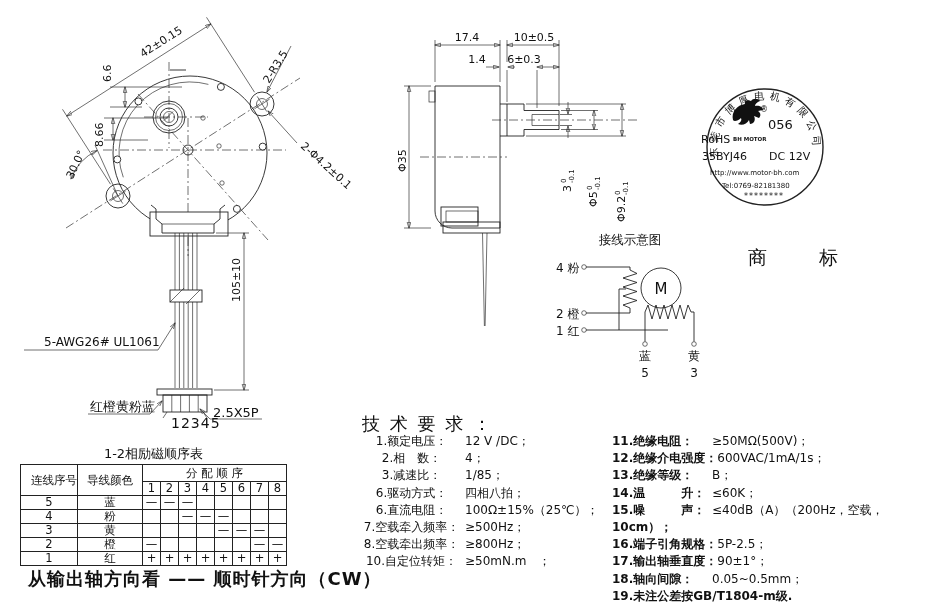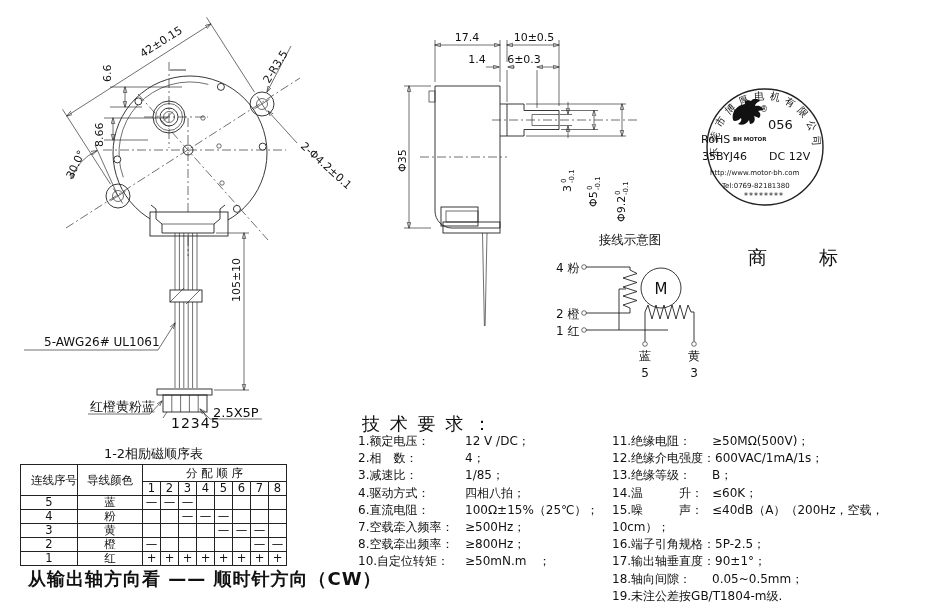--- a/index.html
+++ b/index.html
@@ -23,22 +23,22 @@
       font-size:11.5px;font-weight:normal;height:13px;line-height:13px;overflow:hidden;}
   #exc-table .c-num{width:56px;text-align:right;} #exc-table .c-col{width:64px;} #exc-table .c-s{width:17px;}
   #exc-table thead tr:first-child th{height:16px;}
   #direction-note{position:absolute;left:28px;top:567px;font-size:18px;font-weight:bold;letter-spacing:1px;}
   
   #tech-header{position:absolute;left:362px;top:412px;font-size:18px;letter-spacing:2px;}
   .tech-col{position:absolute;font-size:12px;}
   #tech-left{left:358px;top:433px;width:255px;}
   #tech-right{left:612px;top:433px;width:318px;}
   .tech-line{height:17.2px;line-height:17.2px;white-space:nowrap;}
-  #tech-left .lbl{display:inline-block;min-width:107px;}
-  #tech-right .lbl{display:inline-block;min-width:100px;}
+  #tech-left .lbl{display:inline-block;min-width:107px;text-align:center;}
+  #tech-right .lbl{display:inline-block;min-width:100px;font-weight:bold;}
 </style>
 </head>
 <body>
 
 <div id="canvas">
 
 <svg width="930" height="615" viewBox="0 0 930 615">
   <defs>
     <marker id="aE" orient="auto" markerWidth="10" markerHeight="8" refX="8.6" refY="3.5">
       <path d="M0,0.6 L9,3.5 L0,6.4 Z" fill="#222" stroke="none"></path>
@@ -418,21 +418,21 @@
 <div id="tech-header" class="hblock">技 术 要 求 ：</div>
 <div id="tech-left" class="tech-col hblock">
 
     <div class="tech-line"><span class="lbl">1.额定电压：</span><span>12 V /DC；</span></div>
 
     <div class="tech-line"><span class="lbl">2.相　数：</span><span>4；</span></div>
 
     <div class="tech-line"><span class="lbl">3.减速比：</span><span>1/85；</span></div>
 
 
-    <div class="tech-line"><span class="lbl">4.驱动方式：</span><span>四相八拍；</span></div>
+    <div class="tech-line"><span class="lbl">6.驱动方式：</span><span>四相八拍；</span></div>
 
     <div class="tech-line"><span class="lbl">6.直流电阻：</span><span>100Ω±15%（25℃）；</span></div>
 
     <div class="tech-line"><span class="lbl">7.空载牵入频率：</span><span>≥500Hz；</span></div>
 
     <div class="tech-line"><span class="lbl">8.空载牵出频率：</span><span>≥800Hz；</span></div>
 
 
     <div class="tech-line"><span class="lbl">10.自定位转矩：</span><span>≥50mN.m　；</span></div>
   </div>

